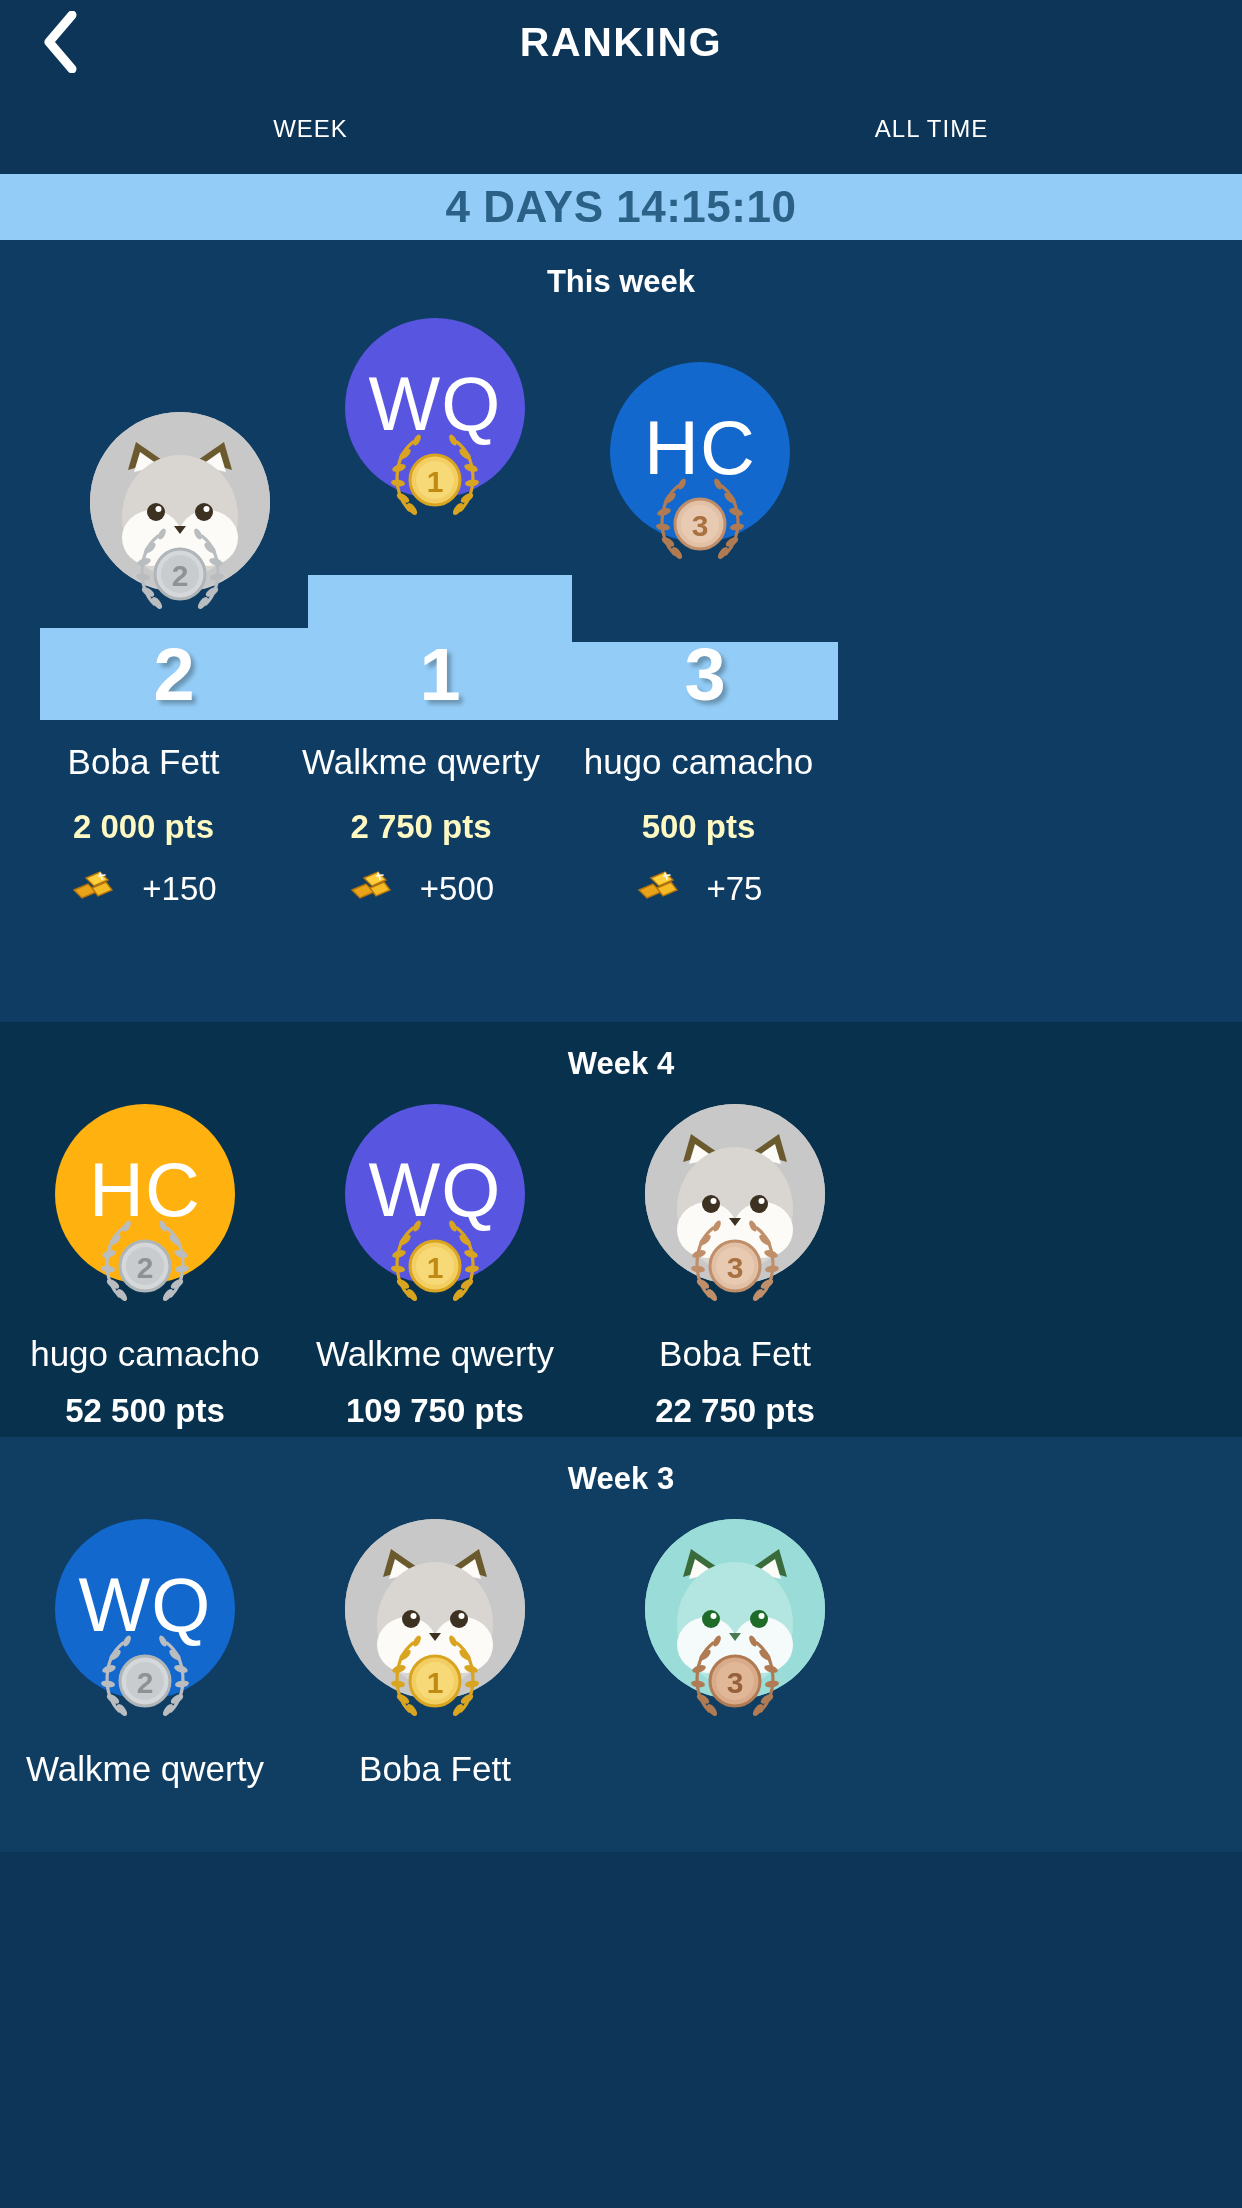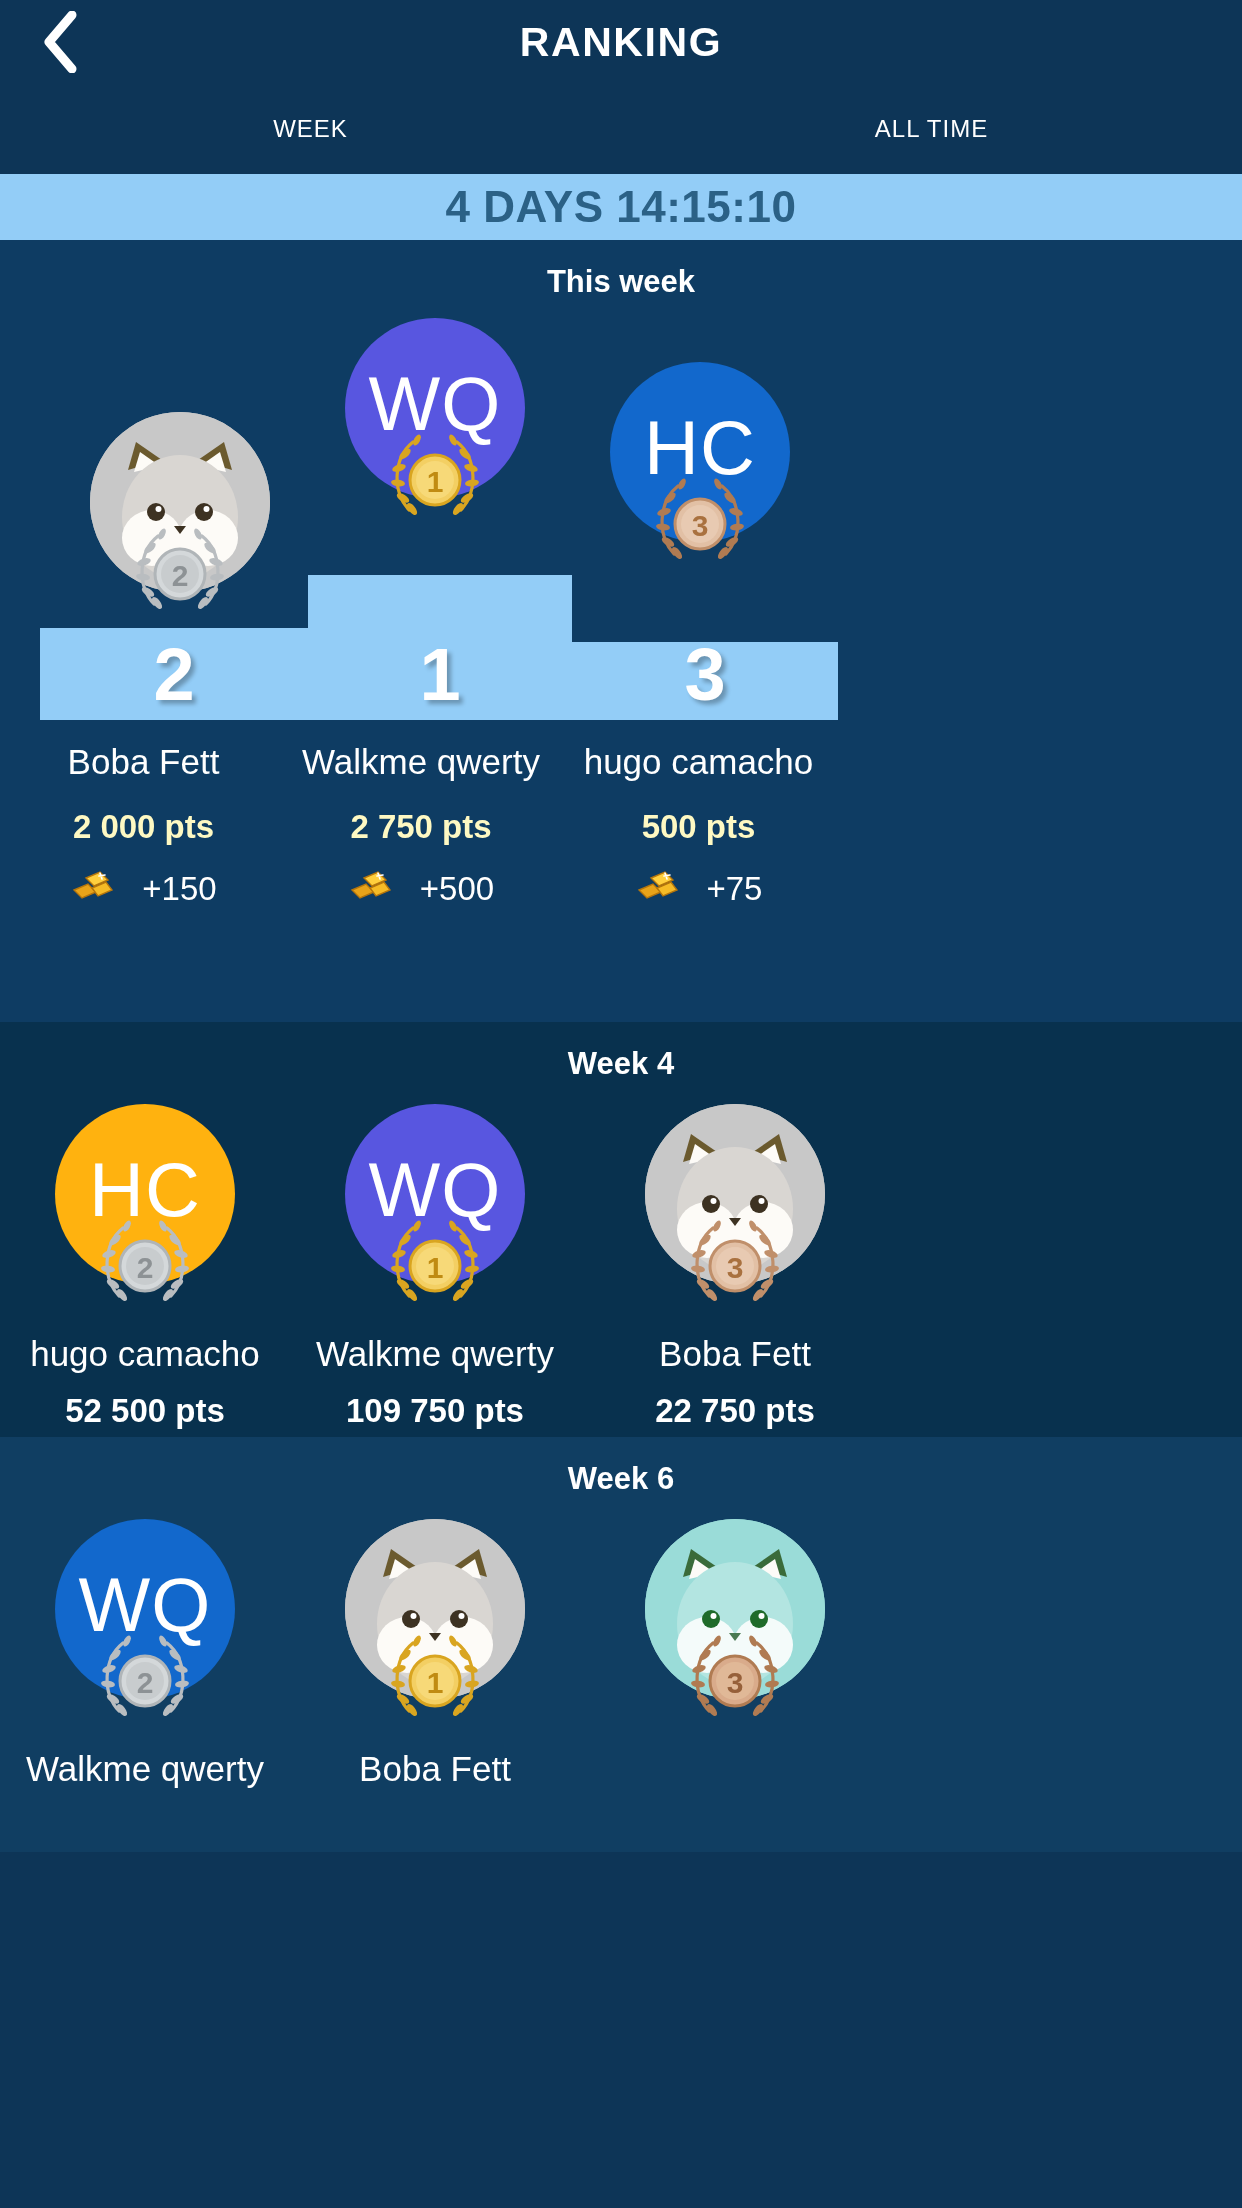--- a/index.html
+++ b/index.html
@@ -517,21 +517,21 @@
           </svg>
         </div>
       </div>
       <div class="wk-name">Boba Fett</div>
       <div class="wk-pts">22 750 pts</div>
     </div>
   </div>
 </div>
 
 <div class="week-section alt">
-  <div class="section-label">Week 6</div>
+  <div class="section-label">Week 3</div>
   <div class="wk-row" style="margin-top:22px;">
 
     <div class="wk-col w2">
       <div class="avatar-wrap">
         <div class="avatar" style="background:#1268cc;">
           <span class="initials">WQ</span>
         </div>
         <div class="medal">
           <svg width="112" height="112" viewBox="0 0 112 112">
             <g fill="none" stroke="#b9bdc0" stroke-width="3.2" stroke-linecap="round">

